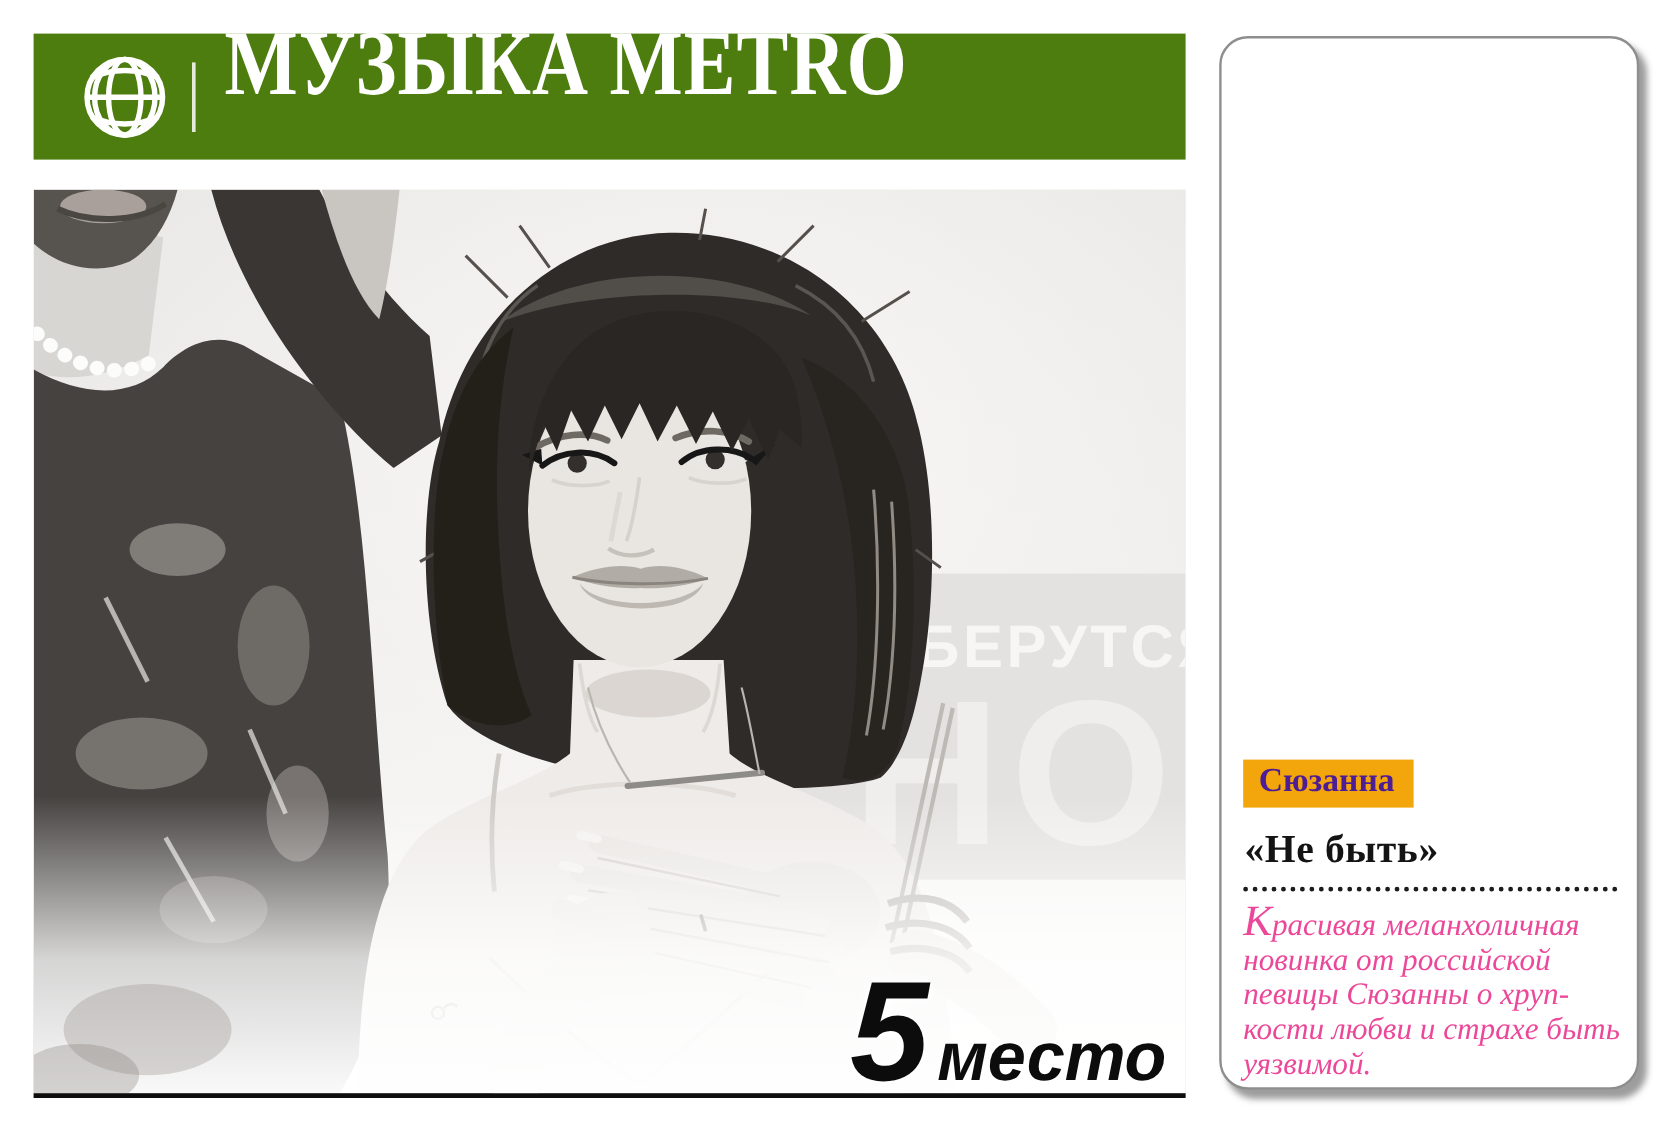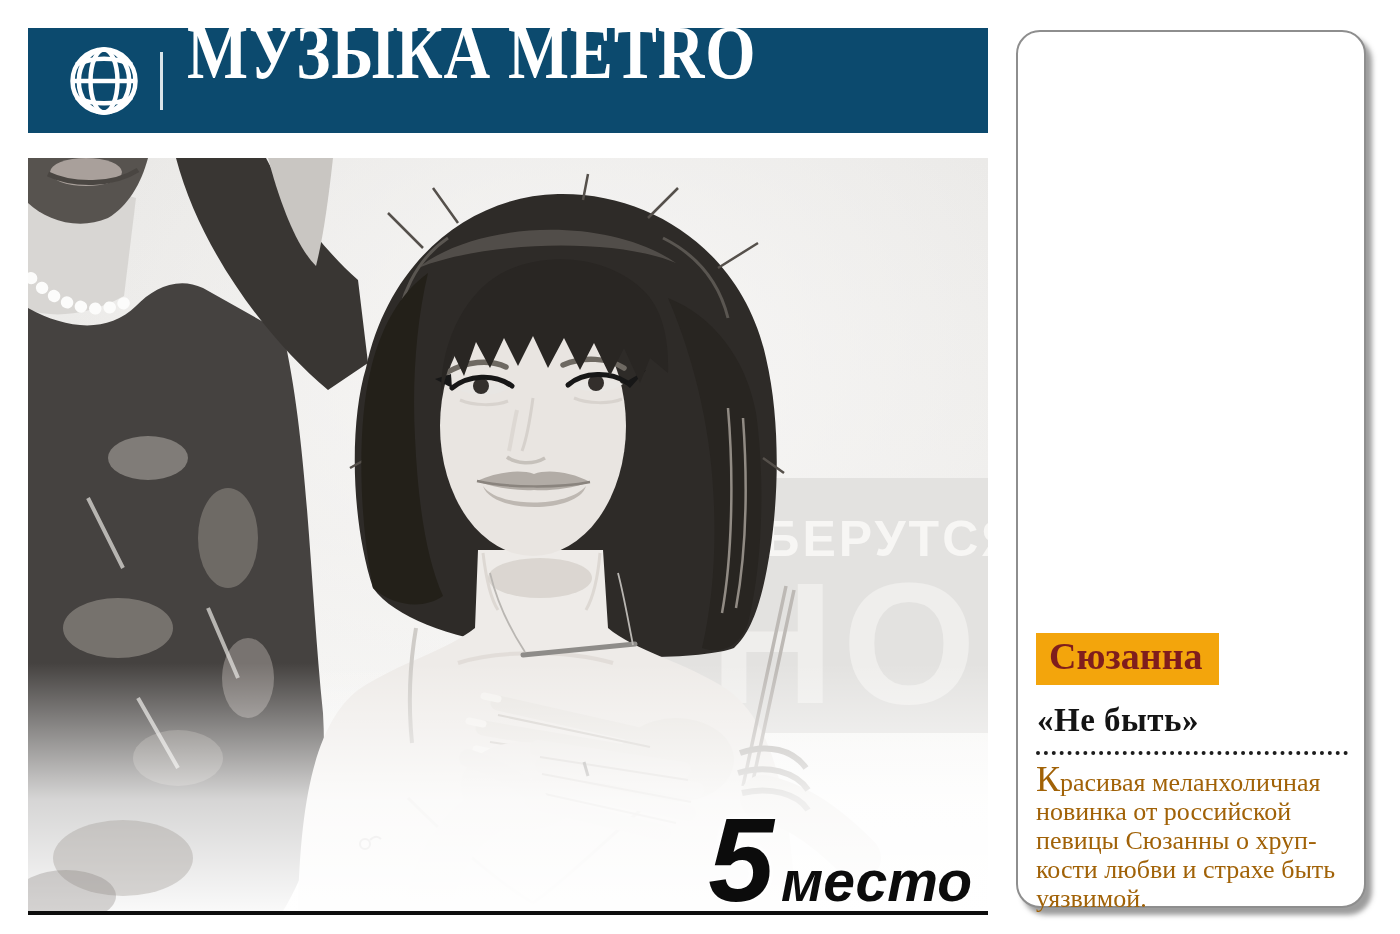--- a/index.html
+++ b/index.html
@@ -22,31 +22,31 @@
         font-family:"Liberation Sans","DejaVu Sans",sans-serif;font-style:italic;font-weight:bold;color:#0c0c0c;
         text-shadow:0 0 7px #fff,0 0 7px #fff,0 0 14px #fff,2px 2px 6px #fff;}
   .rank-num{font-size:118px;letter-spacing:-3px;}
   .rank-word{font-size:57px;margin-left:10px;}
 
   
   .card{position:absolute;left:1016px;top:30px;width:350px;height:878px;background:#fff;
         border:2px solid #8e8e8e;border-radius:24px;box-sizing:border-box;
         box-shadow:6px 7px 5px rgba(60,60,60,.5);}
   .card-content{position:absolute;left:18px;right:16px;top:601px;}
-  .artist-tag{display:inline-block;color:#7f1d1d;font-weight:700;font-size:38px;line-height:1.18;
+  .artist-tag{display:inline-block;color:#4c1d95;font-weight:700;font-size:28px;line-height:1.18;
               padding:1px 16px 6px 13px;}
   .song{margin:17px 0 10px 1px;font-weight:700;font-size:33px;color:#141414;letter-spacing:.5px;}
   .dotted{border-bottom:4px dotted #1c1c1c;height:2px;margin:0 0 10px 0;}
-  .review{font-size:26px;line-height:29px;color:#a16207;white-space:pre;margin:0;}
+  .review{font-size:26px;line-height:29px;color:#ec4899;white-space:pre;margin:0;font-style:italic;}
   .review::first-letter{font-size:36px;}
 </style>
 </head>
 <body>
 
-<header class="banner" style="background: #0c4a6e; padding-left: 40px;">
+<header class="banner" style="background: #4d7c0f; padding-left: 40px;">
   <svg class="globe" viewBox="0 0 80 80">
     <g fill="none" stroke="#ffffff" stroke-width="5">
       <circle cx="40" cy="40" r="35"></circle>
       <ellipse cx="40" cy="40" rx="15" ry="35"></ellipse>
       <ellipse cx="40" cy="40" rx="28" ry="35"></ellipse>
       <line x1="5" y1="40" x2="75" y2="40"></line>
       <path d="M9 22 C28 13 52 13 71 22"></path>
       <path d="M9 58 C28 67 52 67 71 58"></path>
     </g>
   </svg>

